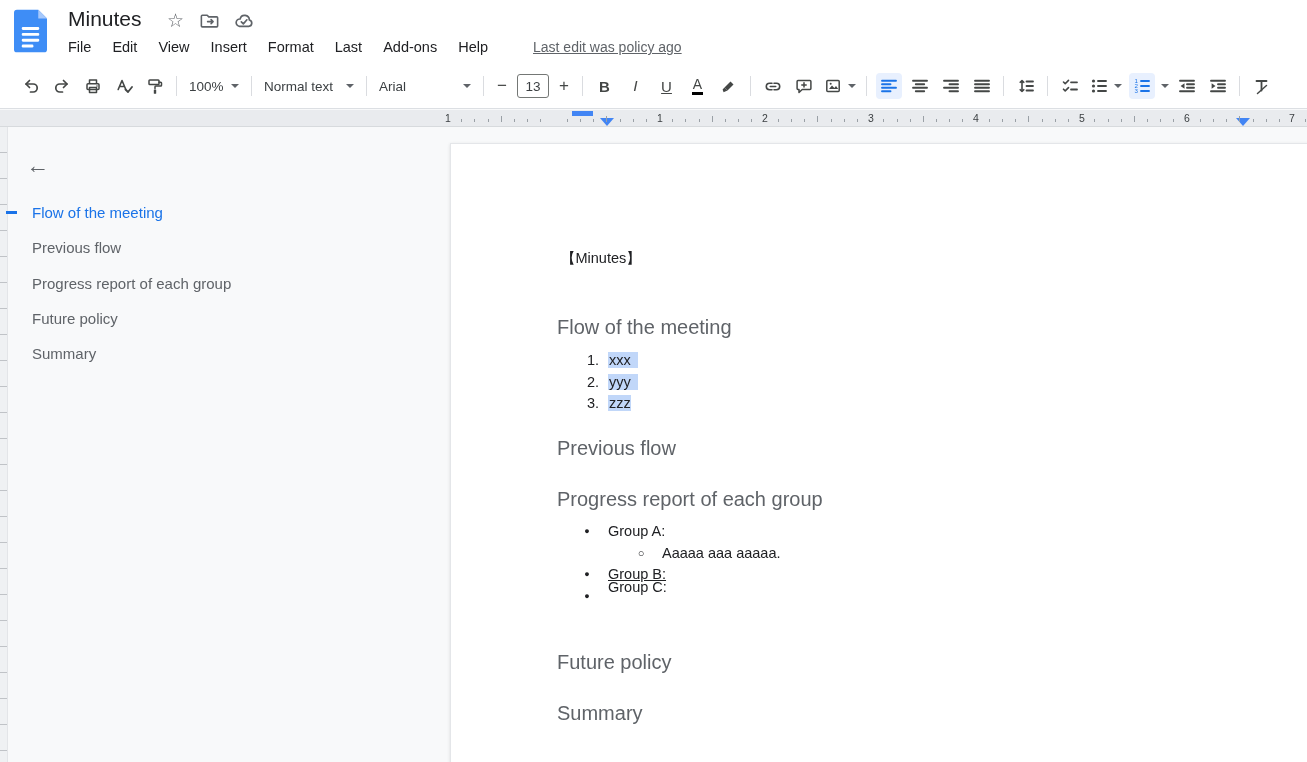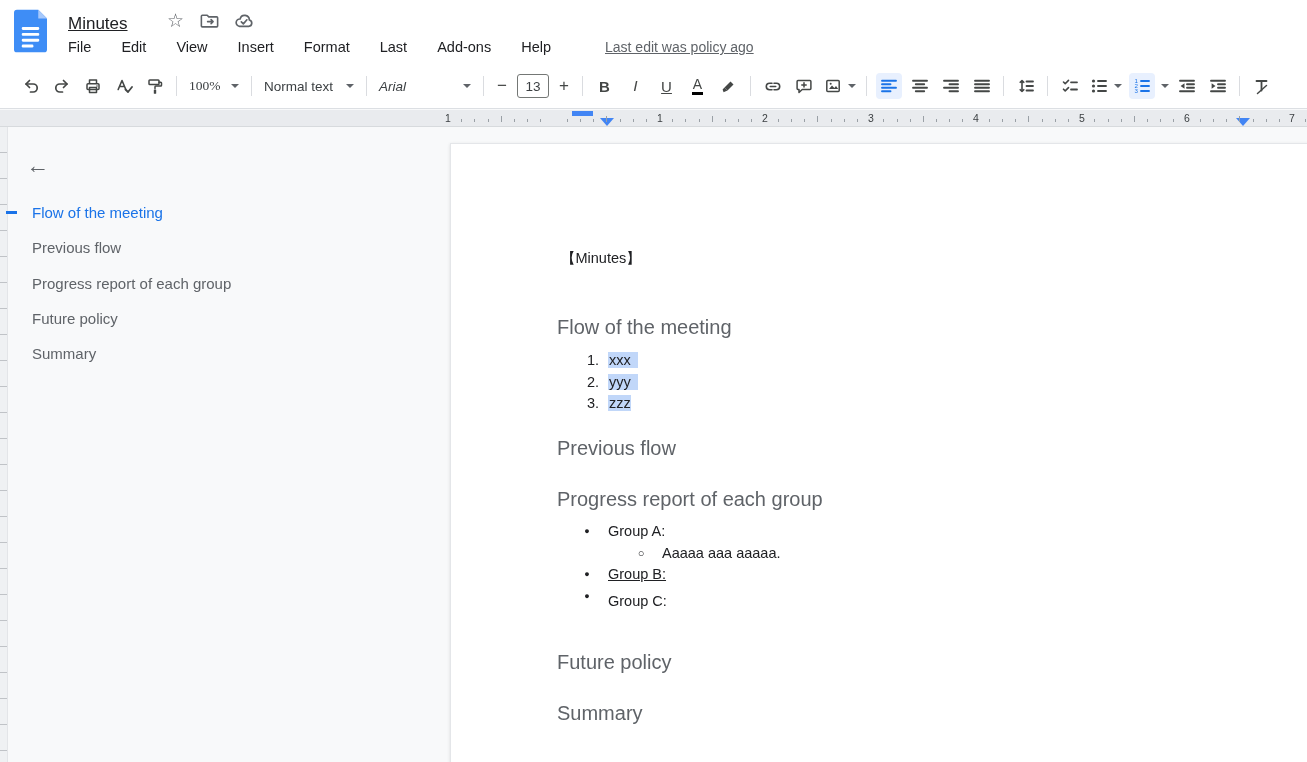--- a/index.html
+++ b/index.html
@@ -2,40 +2,40 @@
 <html><head>
 <meta charset="utf-8">
 <style>
   * { margin:0; padding:0; box-sizing:border-box; }
   html,body { width:1307px; height:762px; overflow:hidden; background:#f8f9fa;
     font-family:"Liberation Sans", sans-serif; }
 
   
   .topbar { position:absolute; left:0; top:0; width:1307px; height:64px; background:#fff; }
   .docs-logo { position:absolute; left:14px; top:9px; width:33px; height:44px; cursor:pointer; }
-  .doc-title { position:absolute; left:68px; top:14px; font-size:17px; color:#202124;text-decoration:underline; }
+  .doc-title { position:absolute; left:68px; top:7px; font-size:21px; color:#202124; }
   .title-icons { position:absolute; left:165px; top:10px; display:flex; align-items:center; gap:13px; }
   .ticon { width:21px; height:21px; display:flex; align-items:center; justify-content:center; color:#5f6368; cursor:pointer; }
   .ticon .star { font-size:19px; line-height:1; }
-  .menubar { position:absolute; left:68px; top:39px; display:flex; gap:30px; }
+  .menubar { position:absolute; left:68px; top:39px; display:flex; gap:21px; }
   .menu-item { font-size:14.5px; color:#202124; cursor:pointer; }
   .last-edit { margin-left:24px; font-size:14px; color:#5f6368; text-decoration:underline; cursor:pointer; }
 
   
   .toolbar { position:absolute; left:0; top:64px; width:1307px; height:45px; background:#fff;
     border-bottom:1px solid #dcdfe3; display:flex; align-items:center; padding-left:15px; }
   .tb-btn { min-width:26px; height:26px; border-radius:4px; display:flex; align-items:center;
     justify-content:center; margin:0 2.5px; cursor:pointer; color:#444746; }
   .tb-btn.sel { background:#e8f0fe; }
   .tb-div { width:1px; height:20px; background:#dadce0; margin:0 6px; }
   .tb-text { font-size:13.5px; color:#3c4043; }
   .caret { width:0; height:0; border-left:4px solid transparent; border-right:4px solid transparent;
     border-top:4.5px solid #5f6368; margin-left:6px; }
   .combo { display:flex; align-items:center; height:26px; border-radius:4px; padding:0 6px; cursor:pointer; }
-  .combo.zoom { width:62px;font-family:Liberation Serif, serif; } .combo.style { width:102px; } .combo.fontfam { width:104px;font-style:italic; }
+  .combo.zoom { width:62px; } .combo.style { width:102px; } .combo.fontfam { width:104px; }
   .combo .lbl { flex:1; }
   .size-box { width:32px; height:24px; border:1px solid #747775; border-radius:3px; display:flex;
     align-items:center; justify-content:center; font-size:13.5px; color:#3c4043; margin:0 3px; cursor:text; }
   .pm { font-size:17px; color:#444746; width:24px; text-align:center; cursor:pointer; }
   .fmt-letter { font-size:15px; color:#444746; }
   .fmt-b { font-weight:700; } .fmt-i { font-style:italic; font-size:15.5px; } .fmt-u { text-decoration:underline; }
   .fmt-a { font-size:14px; line-height:1; border-bottom:3.5px solid #000; padding:0 1px 1px 1px; }
   svg.tbi { display:block; }
 
   
@@ -413,19 +413,19 @@
 
     <div class="dh2" style="left:106px; top:343px;">Progress report of each group</div>
 
     <div class="dbul" style="top:378px;">●</div>
     <div class="dline" style="left:157px; top:378px;">Group A:</div>
     <div class="dbul2" style="top:399.5px;">○</div>
     <div class="dline" style="left:211px; top:399.5px;">Aaaaa aaa aaaaa.</div>
     <div class="dbul" style="top:421px;">●</div>
     <div class="dline" style="left:157px; top:421px;text-decoration:underline;">Group B:</div>
     <div class="dbul" style="top:442.5px;">●</div>
-    <div class="dline" style="left:157px; top:448px;">Group C:</div>
+    <div class="dline" style="left:157px; top:434px;">Group C:</div>
 
     <div class="dh2" style="left:106px; top:506px;">Future policy</div>
 
     <div class="dh2" style="left:106px; top:557px;">Summary</div>
   </div>
 </div>
 
 </body></html>

